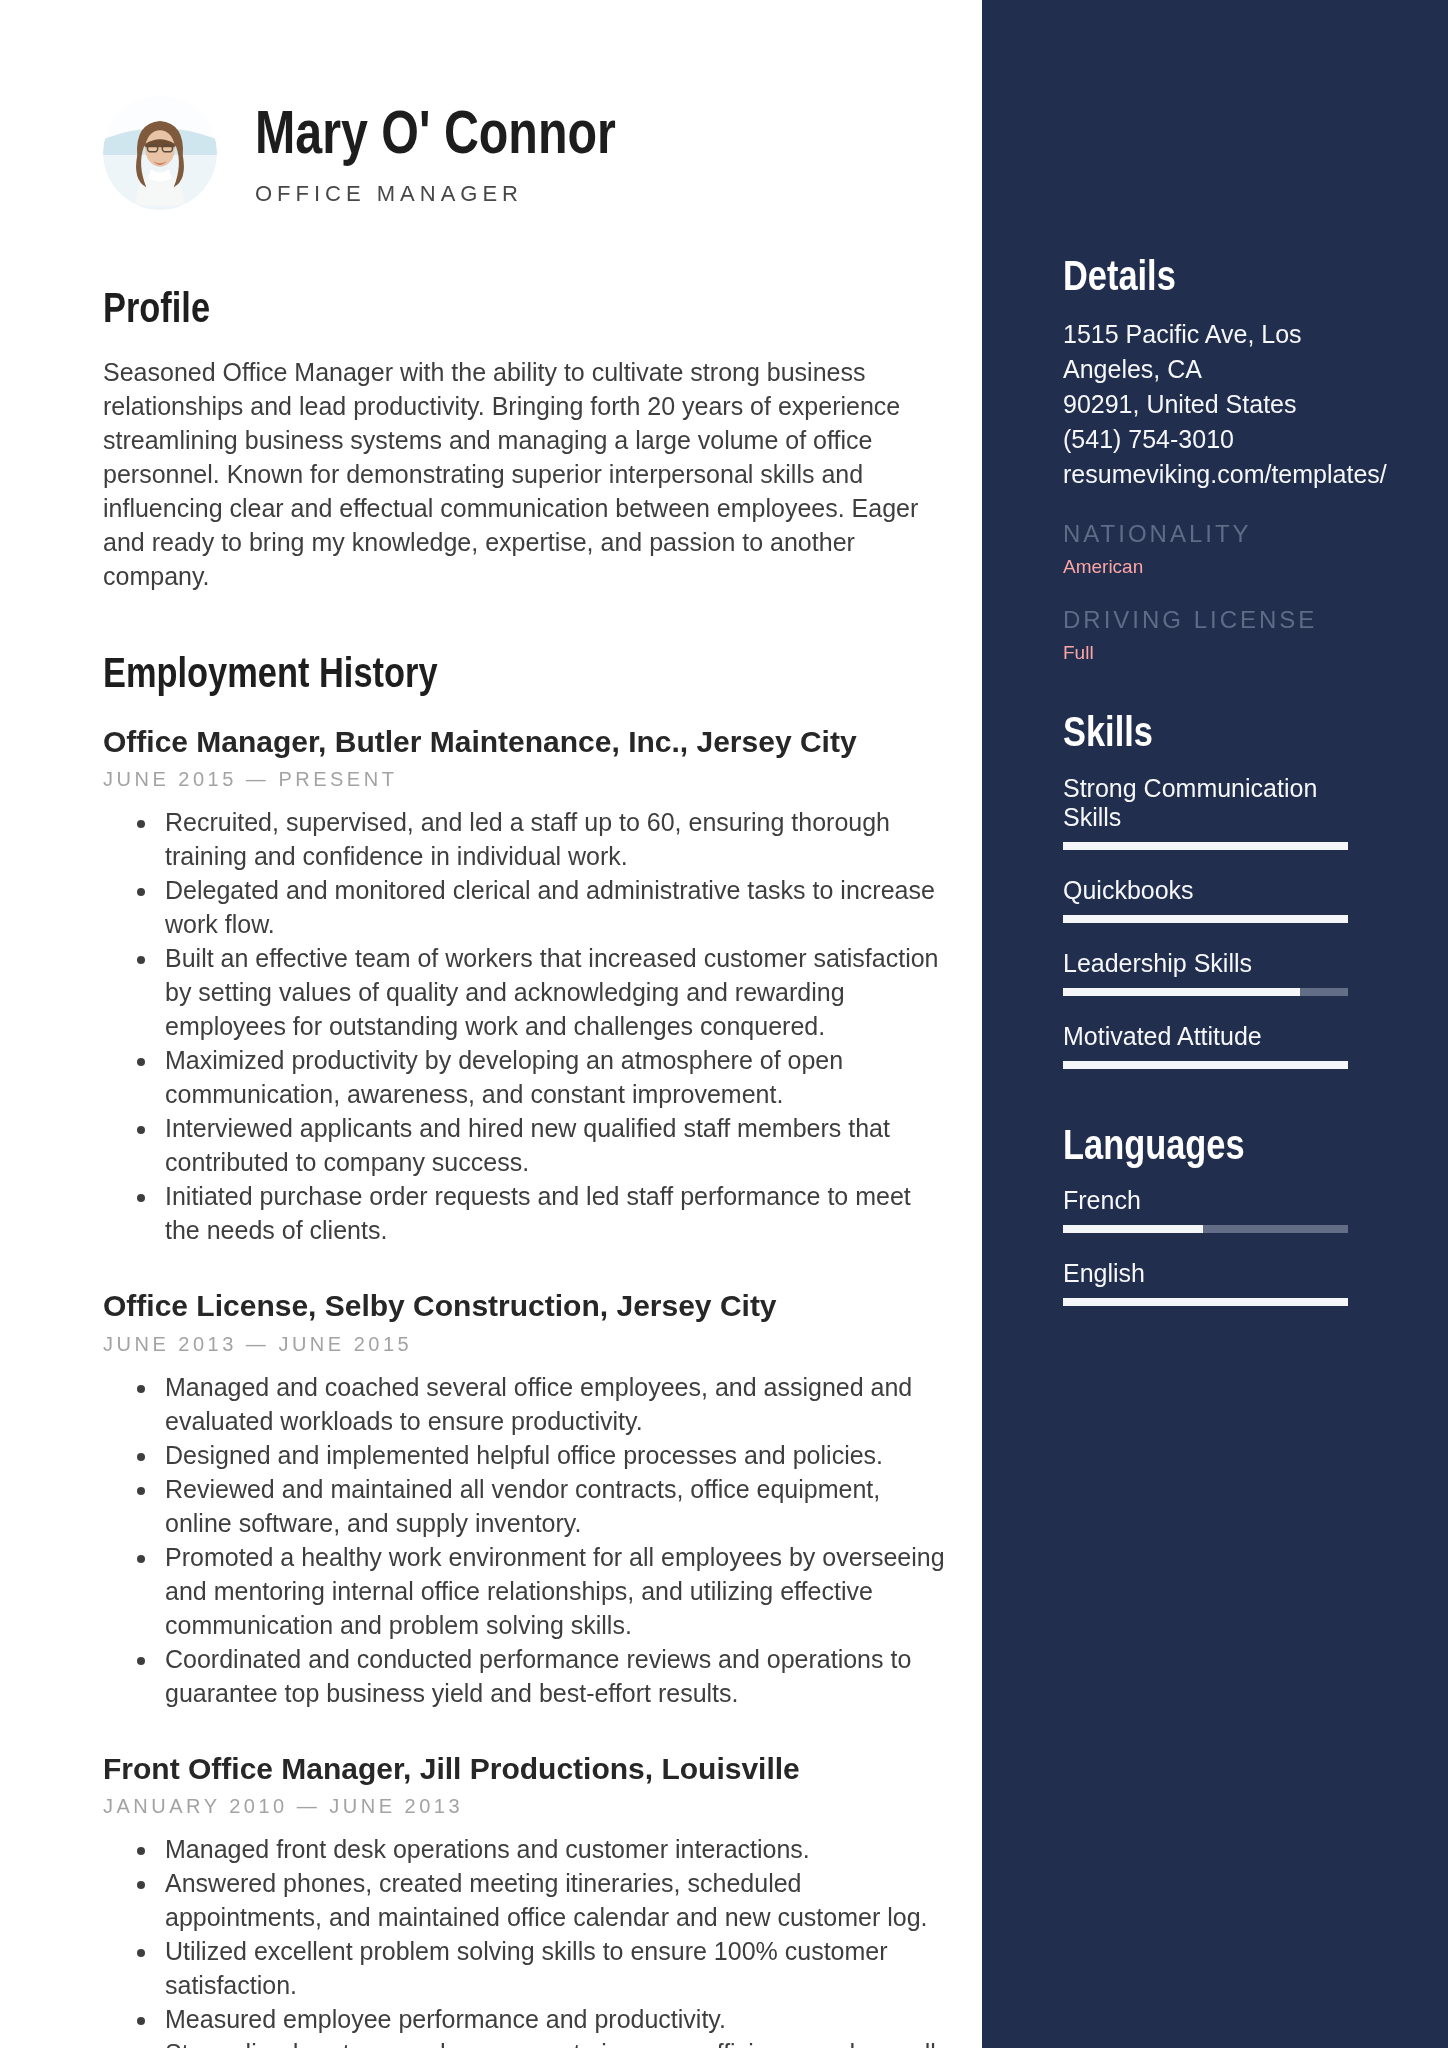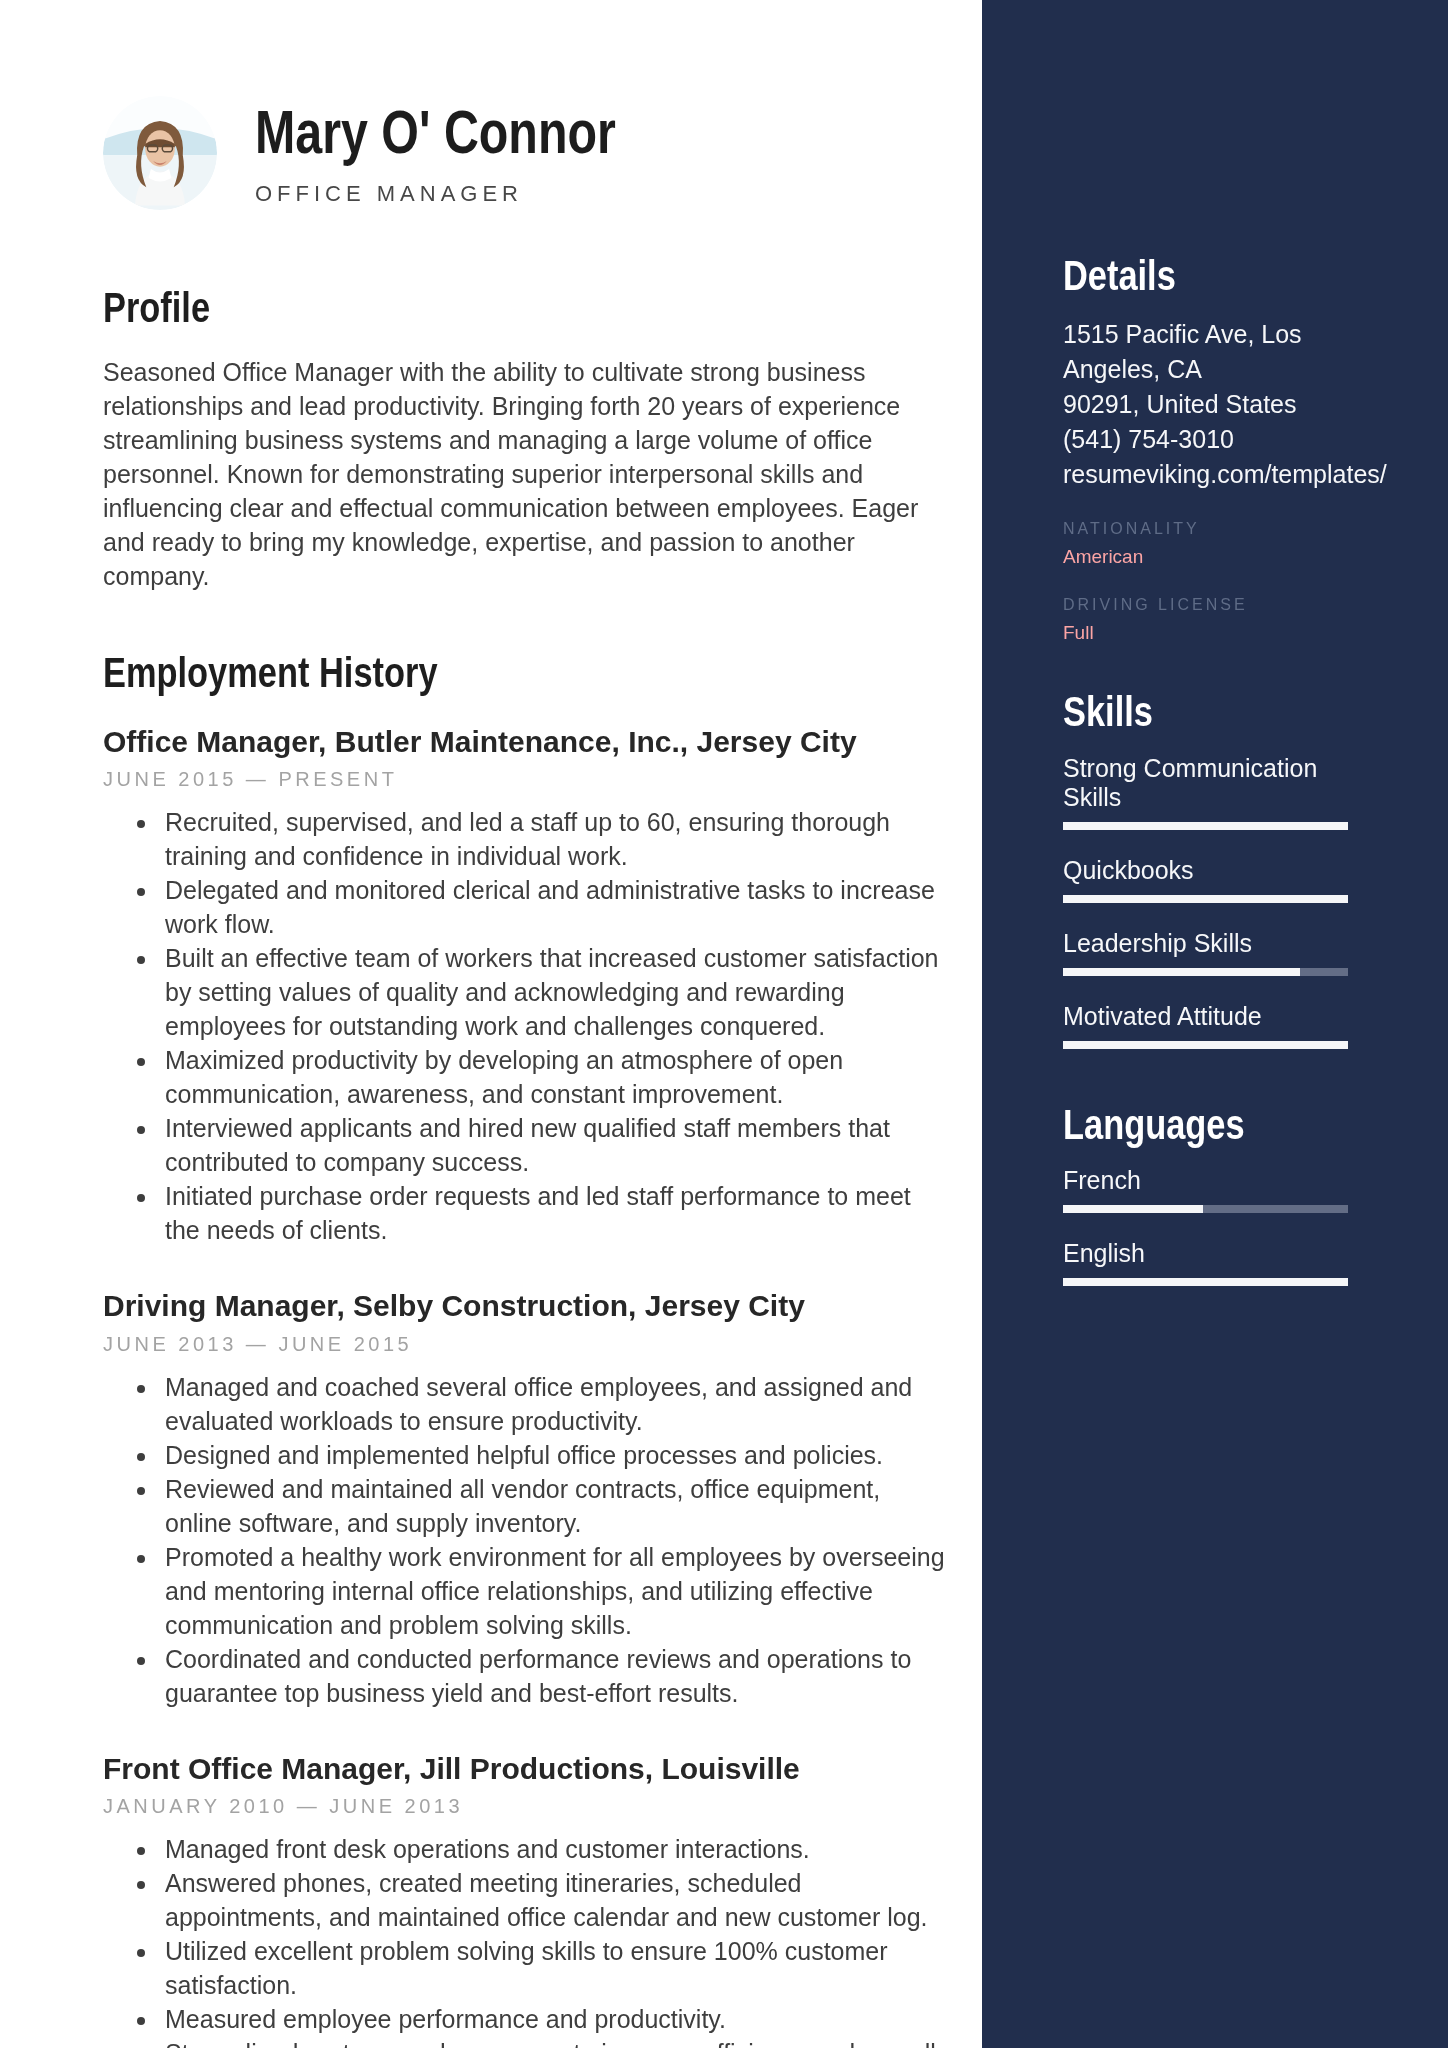--- a/index.html
+++ b/index.html
@@ -46,21 +46,21 @@
     position:absolute; top:0; right:0; width:466px; height:2048px;
     background:#212e4d; color:#fdfdfd;
     padding:252px 81px 0 81px;
   }
   .sidebar h2.sec { color:#ffffff; }
   .detail-lines { margin-top:18px; }
   .detail-line { font-size:25px; line-height:35px; color:#f6f7f9; }
   .site-link { color:#f6f7f9; text-underline-offset:5px; cursor:pointer; }
   .field { margin-top:28px; }
   .field .flabel {
-    font-size:16px; letter-spacing:3px; color:#5f6c87; text-transform:uppercase;
+    font-size:24px; letter-spacing:3px; color:#5f6c87; text-transform:uppercase;
   }
   .field .fvalue { margin-top:8px; font-size:19px; color:#fca5a5; }
   .sidebar h2.skills-h { margin-top:44px; }
   .sidebar h2.lang-h { margin-top:52px; }
   .meter { margin-top:18px; }
   .meter + .meter { margin-top:26px; }
   .meter .mlabel { font-size:25px; color:#f6f7f9; }
   .meter .track {
     margin-top:10px; width:285px; height:8px; background:#636d86;
     position:relative;
@@ -116,21 +116,21 @@
         <li>Recruited, supervised, and led a staff up to 60, ensuring thorough training and confidence in individual work.</li>
         <li>Delegated and monitored clerical and administrative tasks to increase work flow.</li>
         <li>Built an effective team of workers that increased customer satisfaction by setting values of quality and acknowledging and rewarding employees for outstanding work and challenges conquered.</li>
         <li>Maximized productivity by developing an atmosphere of open communication, awareness, and constant improvement.</li>
         <li>Interviewed applicants and hired new qualified staff members that contributed to company success.</li>
         <li>Initiated purchase order requests and led staff performance to meet the needs of clients.</li>
       </ul>
     </div>
 
     <div class="job">
-      <h3>Driving Manager, Selby Construction, Jersey City</h3>
+      <h3>Office License, Selby Construction, Jersey City</h3>
       <div class="dates">June 2013 — June 2015</div>
       <ul>
         <li>Managed and coached several office employees, and assigned and evaluated workloads to ensure productivity.</li>
         <li>Designed and implemented helpful office processes and policies.</li>
         <li>Reviewed and maintained all vendor contracts, office equipment, online software, and supply inventory.</li>
         <li>Promoted a healthy work environment for all employees by overseeing and mentoring internal office relationships, and utilizing effective communication and problem solving skills.</li>
         <li>Coordinated and conducted performance reviews and operations to guarantee top business yield and best-effort results.</li>
       </ul>
     </div>
 

